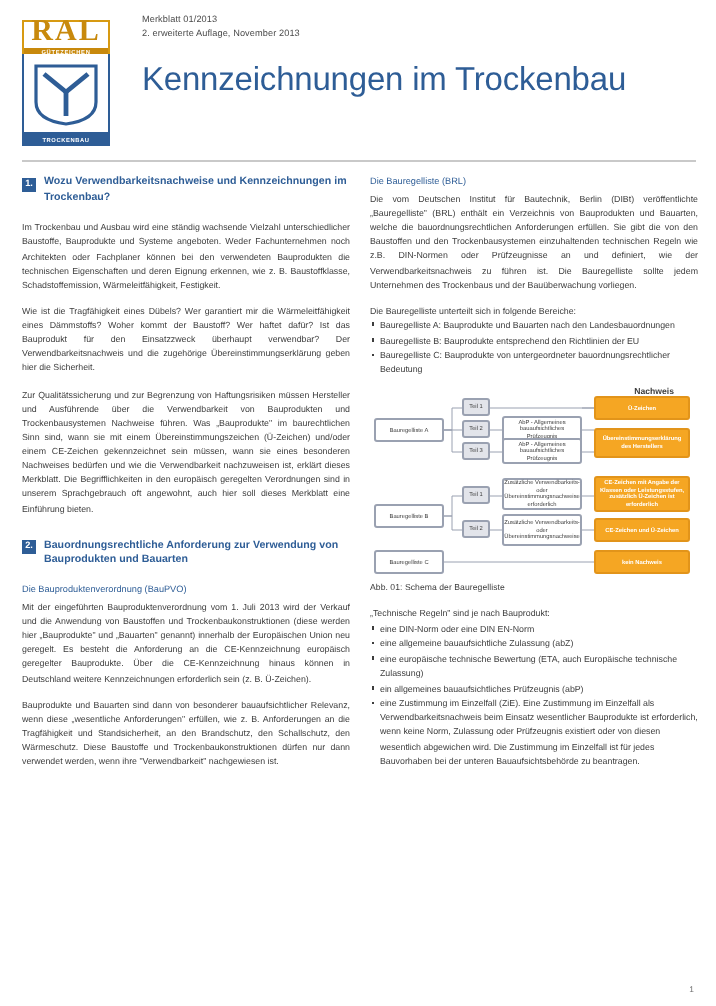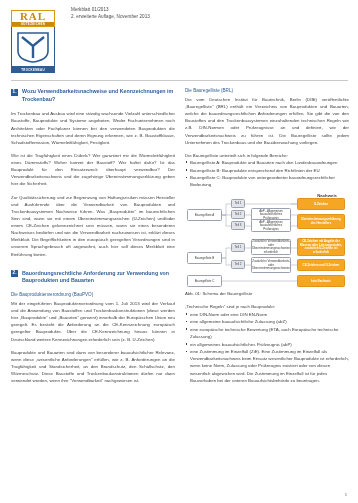--- a/index.html
+++ b/index.html
@@ -43,21 +43,21 @@
     width: 44px;
     height: 17px;
     display: flex;
     flex-direction: column;
     align-items: center;
     justify-content: center;
     line-height: 1;
   }
   .logo-ral-word {
     font-family: "Liberation Serif", serif;
-    font-size: 11px;
+    font-size: 15px;
     letter-spacing: 1px;
     color: #c8890c;
     font-weight: 700;
     margin-bottom: 0px;
   }
   .logo-ral-sub {
     font-size: 2.9px;
     letter-spacing: 0.35px;
     color: #ffffff;
     background: #c8890c;
@@ -276,20 +276,21 @@
           <path d="M6 6 L17 15 L28 6" fill="none" stroke="#2e5d96" stroke-width="2.4"></path>
           <path d="M17 15 L17 27" fill="none" stroke="#2e5d96" stroke-width="2.4"></path>
         </svg>
       </div>
       <div class="logo-foot">TROCKENBAU</div>
     </div>
     <div class="header-text">
       <div class="meta-line">Merkblatt 01/2013</div>
       <div class="meta-line">2. erweiterte Auflage, November 2013</div>
       <div class="doc-title">
+        <div>Kennzeichnungen im Trockenbau</div>
       </div>
     </div>
   </div>
 
   <div class="rule"></div>
 
   <div class="cols">
 
     <div class="col">
 

